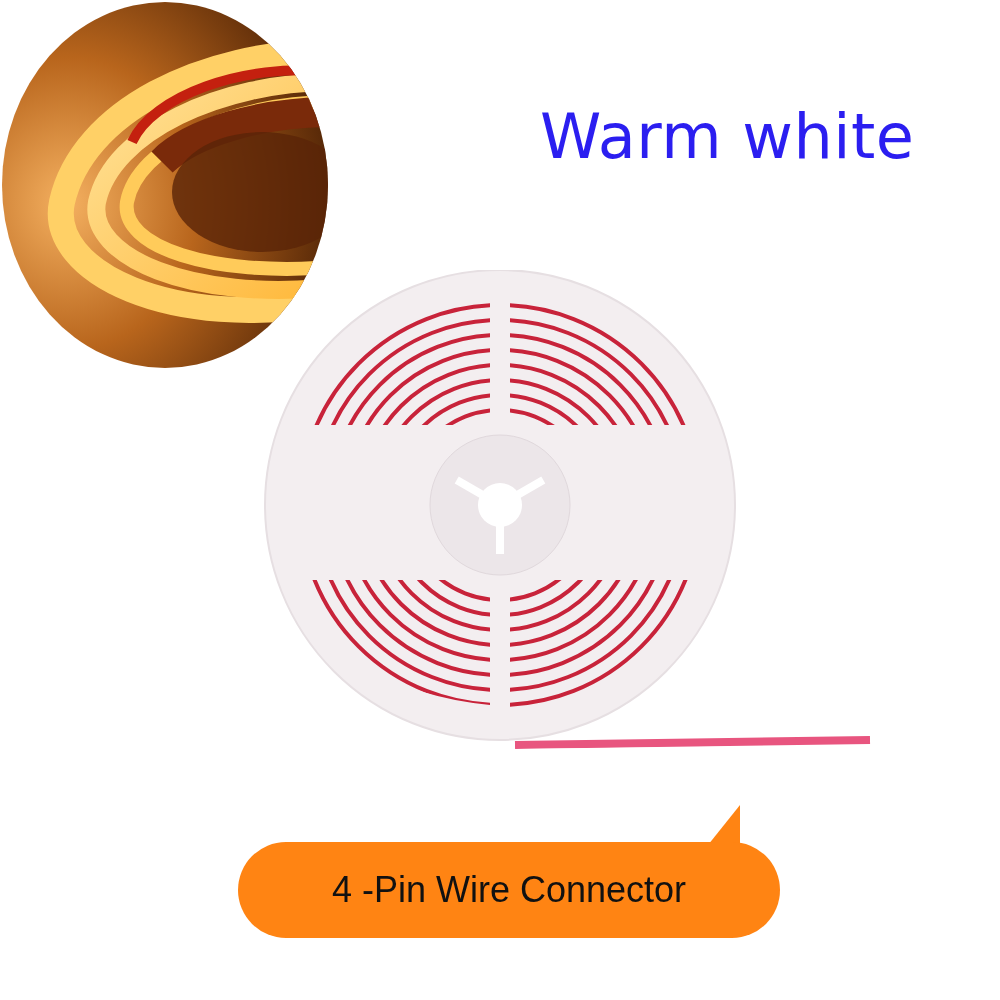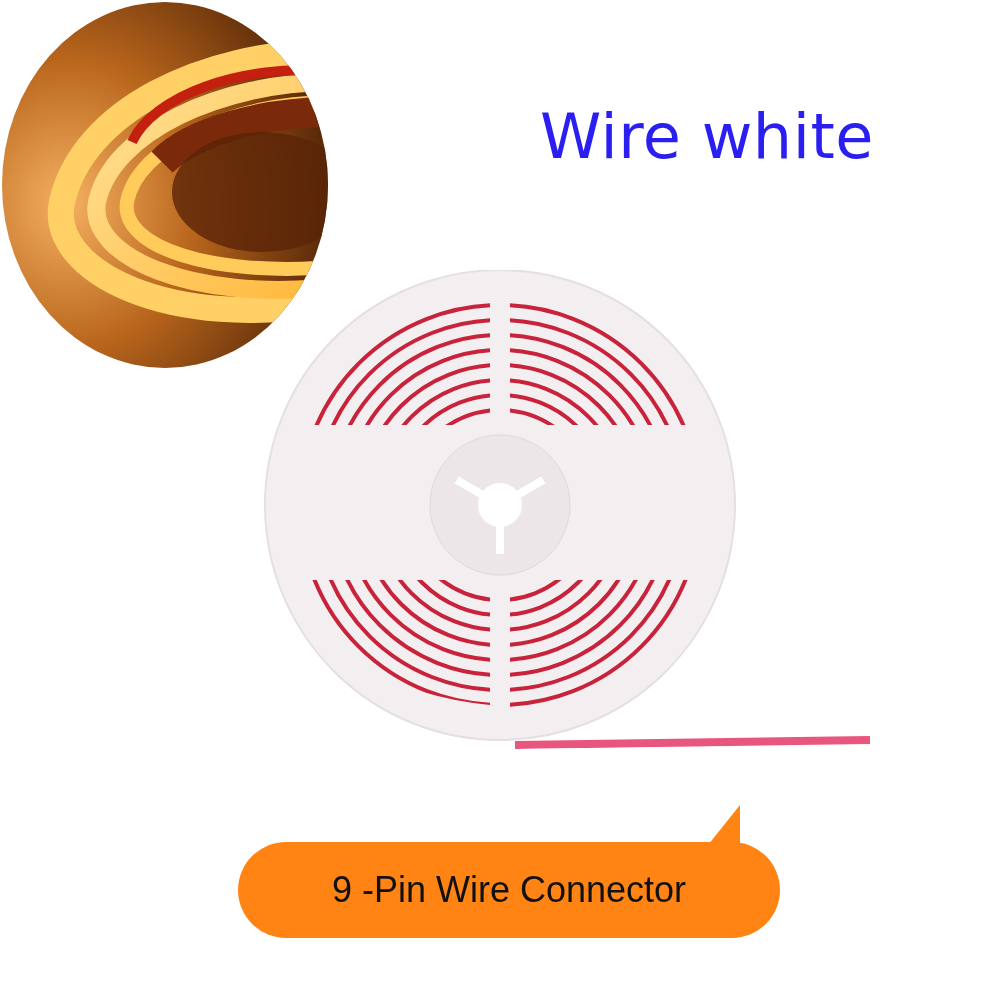--- a/index.html
+++ b/index.html
@@ -30,21 +30,21 @@
     <rect width="326" height="366" fill="url(#bgGlow)"></rect>
     <path d="M330 50 C200 50 80 110 60 200 C45 270 170 330 330 300" fill="none" stroke="#ffd066" stroke-width="26"></path>
     <path d="M330 80 C220 80 110 130 95 200 C85 255 190 300 330 285" fill="none" stroke="url(#bandGlow)" stroke-width="18"></path>
     <path d="M330 100 C230 100 135 145 125 200 C118 245 210 275 330 265" fill="none" stroke="#ffcb5a" stroke-width="14"></path>
     <path d="M330 70 C240 60 150 95 130 140" fill="none" stroke="#c4200f" stroke-width="10"></path>
     <path d="M330 110 C260 110 190 130 160 160" fill="none" stroke="#7a2a0a" stroke-width="30"></path>
     <ellipse cx="260" cy="190" rx="90" ry="60" fill="#5a2408" opacity="0.8"></ellipse>
   </svg>
 </div>
 
-<div class="title">Wire white</div>
+<div class="title">Warm white</div>
 
 <div class="reel">
   <svg width="620" height="500" viewBox="0 0 620 500">
     <defs>
       <clipPath id="topWin">
           <path d="M40 155 Q60 40 230 25 L230 155 Z M250 25 Q420 40 440 155 L250 155 Z"></path>
         </clipPath>
       <clipPath id="botWin">
           <path d="M40 310 L230 310 L230 435 Q80 420 40 310 Z M250 310 L450 310 Q420 420 250 440 Z"></path>
         </clipPath>
@@ -83,14 +83,14 @@
     <path d="M255 482 L610 478" stroke="#ffffff" stroke-width="6"></path>
   </svg>
 </div>
 
 <div class="callout-tail">
   <svg width="60" height="60" viewBox="0 0 60 60">
       <path d="M0 55 L40 5 L40 55 Z" fill="#ff8413"></path>
     </svg>
 </div>
 <div class="callout">
-  <div class="callout-text">9 -Pin Wire Connector</div>
+  <div class="callout-text">4 -Pin Wire Connector</div>
 </div>
 
 </body></html>

